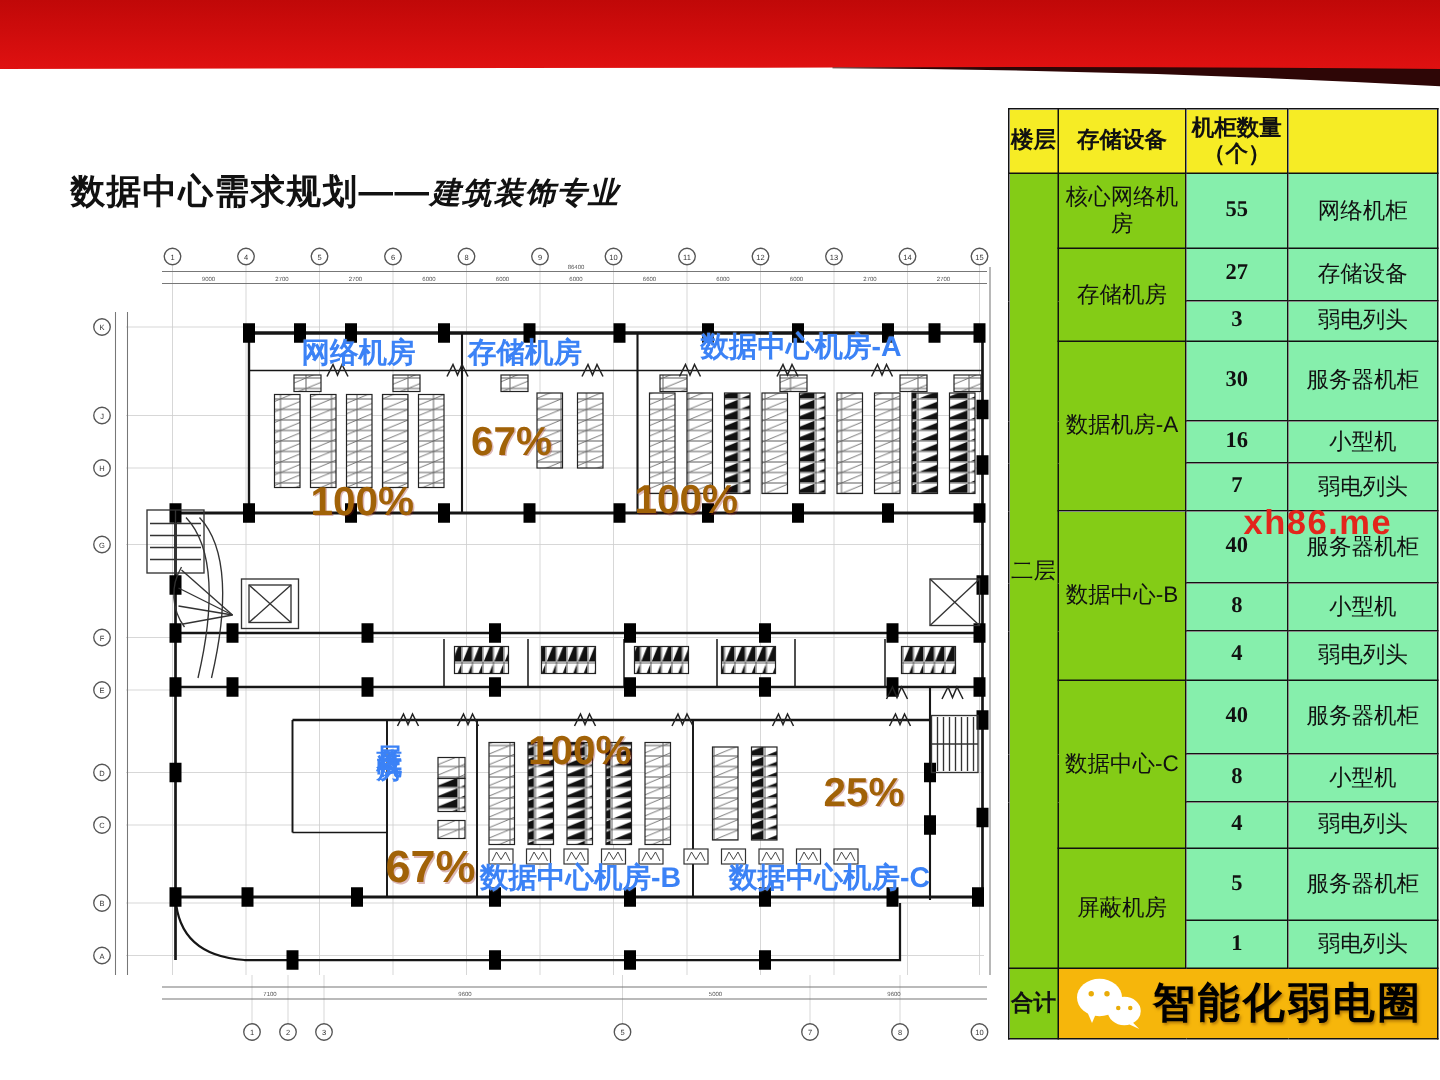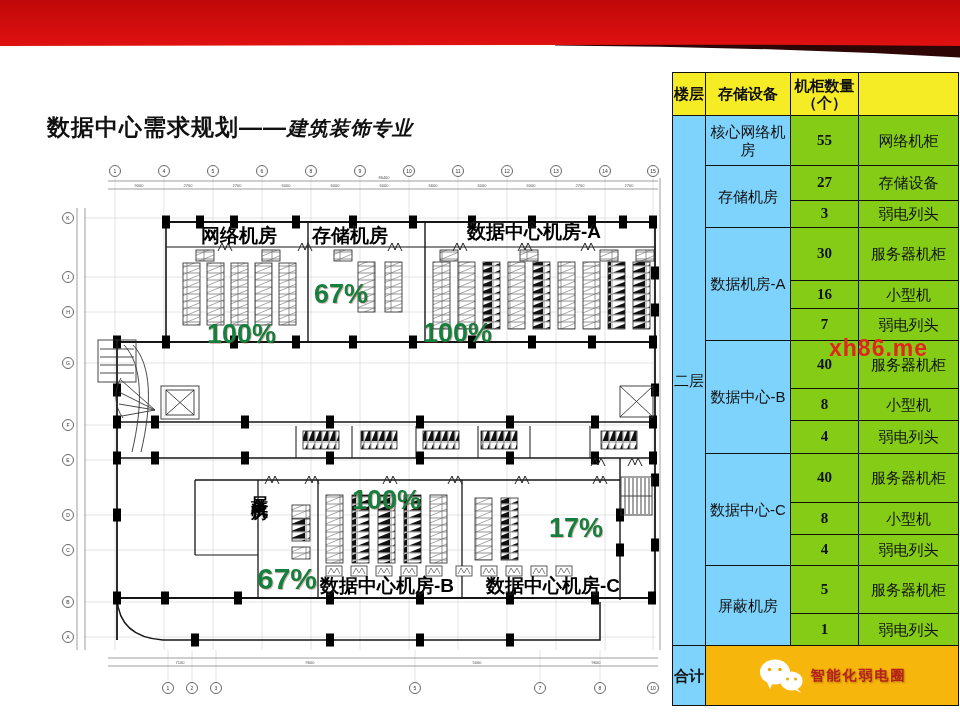--- a/index.html
+++ b/index.html
@@ -7,40 +7,40 @@
          font-family:"Liberation Sans",sans-serif;}
   
   .banner{position:absolute;left:0;top:0;z-index:1;}
   
   .title{position:absolute;left:47px;top:112px;z-index:2;white-space:nowrap;text-align:right;}
   .title .main{font-size:23px;font-weight:bold;color:#111;letter-spacing:1px;}
   .title .sub{font-size:20px;font-weight:bold;font-style:italic;color:#111;
               font-family:"Liberation Serif",serif;letter-spacing:1px;}
   
   .plan{position:absolute;left:0;top:0;z-index:1;}
-  .lbl{position:absolute;z-index:3;color:#000000;font-weight:bold;font-size:19px;line-height:1;
+  .lbl{position:absolute;z-index:3;color:#3b82f6;font-weight:bold;font-size:19px;line-height:1;
        white-space:nowrap;text-shadow:0 0 1px rgba(255,255,255,.5);}
   .vtext{writing-mode:vertical-rl;text-orientation:upright;}
-  .pct{position:absolute;z-index:3;color:#15803d;font-weight:800;font-size:27px;line-height:1;
+  .pct{position:absolute;z-index:3;color:#a16207;font-weight:800;font-size:27px;line-height:1;
        white-space:nowrap;text-shadow:1px 1px 0 rgba(140,20,20,.3);}
   .watermark{position:absolute;left:829px;top:335px;z-index:6;color:#e3261c;
              font-weight:bold;font-size:23px;letter-spacing:1px;}
   
   .rack-table{position:absolute;left:672px;top:72px;z-index:2;border-collapse:collapse;
               table-layout:fixed;width:286px;}
   .rack-table th,.rack-table td{border:1.6px solid #111;padding:0;overflow:hidden;
               font-size:15px;color:#111;text-align:center;vertical-align:middle;line-height:1.15;}
   .rack-table th{background:#f6ec25;font-weight:bold;}
-  .cell-yellow{background:#7dd3fc;}
-  .cell-white{background:#84cc16;}
+  .cell-yellow{background:#84cc16;}
+  .cell-white{background:#86efac;}
   .qty{font-family:"Liberation Serif",serif;font-weight:bold;font-size:19px;}
   .nm{text-align:left;padding-left:9px;}
   .total-cell{background:#f6b60b;}
   .wechat-wrap{display:flex;align-items:center;justify-content:center;gap:7px;height:100%;}
-  .wechat-name{color:#b91c1c;font-weight:bold;font-size:14px;letter-spacing:2px;
+  .wechat-name{color:#000000;font-weight:bold;font-size:28px;letter-spacing:2px;
                text-shadow:1px 1px 2px rgba(120,70,0,.55);white-space:nowrap;}
   
   .bubt{font-size:5px;fill:#333;text-anchor:middle;font-family:"Liberation Sans",sans-serif;}
   .dimt{font-size:4px;fill:#555;text-anchor:middle;font-family:"Liberation Sans",sans-serif;}
 </style>
 </head>
 <body>
 
 <div class="stage">
 
@@ -423,21 +423,21 @@
   <div class="lbl" style="left:312px;top:226px;">存储机房</div>
   <div class="lbl" style="left:467px;top:222px;">数据中心机房-A</div>
   <div class="lbl" style="left:320px;top:576px;">数据中心机房-B</div>
   <div class="lbl" style="left:486px;top:576px;">数据中心机房-C</div>
   <div class="lbl vtext" style="left:251px;top:483px;height:95px;font-size:17px;letter-spacing:2px;">屏蔽机房</div>
 
   <div class="pct" style="left:207px;top:321px;">100%</div>
   <div class="pct" style="left:314px;top:281px;">67%</div>
   <div class="pct" style="left:423px;top:320px;">100%</div>
   <div class="pct" style="left:352px;top:487px;">100%</div>
-  <div class="pct" style="left:549px;top:515px;">17%</div>
+  <div class="pct" style="left:549px;top:515px;">25%</div>
   <div class="pct" style="left:257px;top:564px;font-size:30px;">67%</div>
 
   <div class="watermark">xh86.me</div>
 
   <table class="rack-table">
     <colgroup>
         <col style="width:33px">
         <col style="width:85px">
         <col style="width:68px">
         <col style="width:100px">
@@ -505,21 +505,21 @@
     </tr>
     <tr style="height:48px">
       <td class="cell-yellow" rowspan="2">屏蔽机房</td>
       <td class="cell-white qty">5</td>
       <td class="cell-white nm">服务器机柜</td>
     </tr>
     <tr style="height:32px">
       <td class="cell-white qty">1</td>
       <td class="cell-white nm">弱电列头</td>
     </tr>
-    <tr style="height:60px">
+    <tr style="height:47px">
       <td class="cell-yellow" style="font-weight:bold;">合计</td>
       <td class="total-cell" colspan="3">
         <div class="wechat-wrap">
           <svg width="46" height="36" viewBox="0 0 46 36">
             <ellipse cx="17" cy="14" rx="15" ry="12.5" fill="#fff"></ellipse>
             <polygon points="9,24 12,31 15,24" fill="#fff"></polygon>
             <circle cx="11.5" cy="11.5" r="1.8" fill="#e9ac08"></circle>
             <circle cx="22" cy="11.5" r="1.8" fill="#e9ac08"></circle>
             <ellipse cx="33.5" cy="23" rx="11" ry="9.5" fill="#fff"></ellipse>
             <polygon points="39,30.5 43.5,35 37,32" fill="#fff"></polygon>

